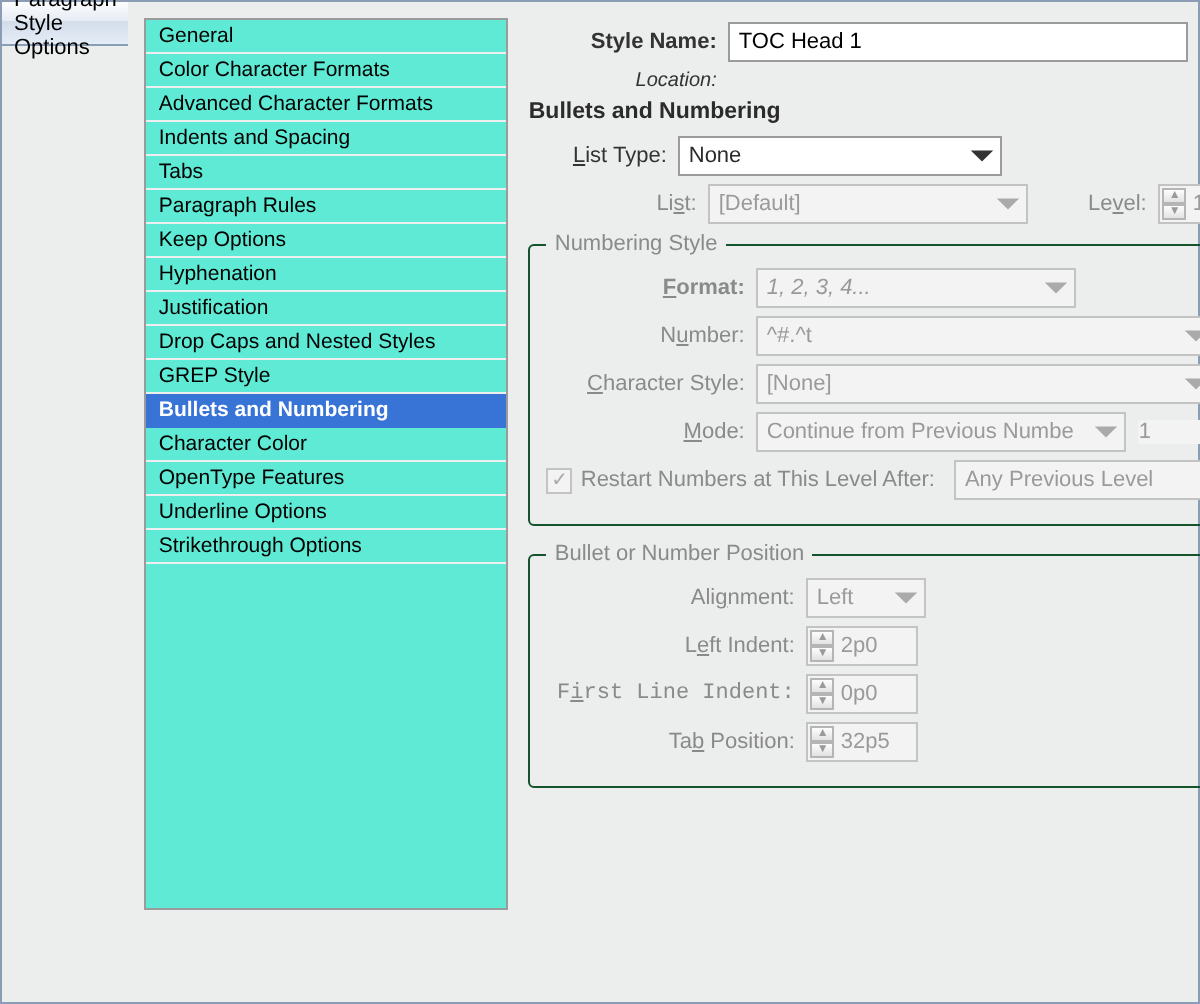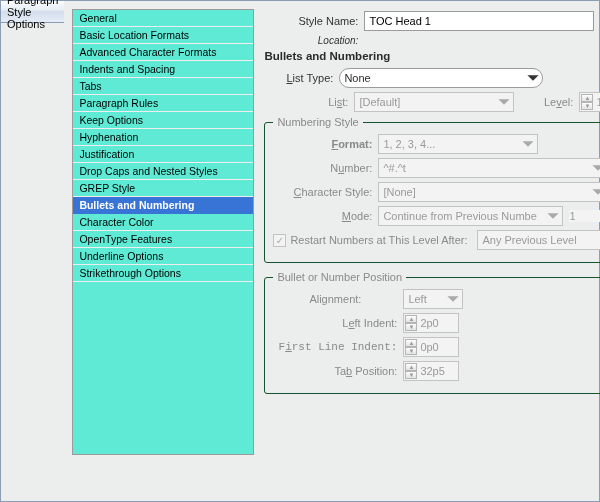--- a/index.html
+++ b/index.html
@@ -170,51 +170,51 @@
 <div class="dialog">
 
   <div class="titlebar">
     <span>Paragraph Style Options</span>
   </div>
 
   <div class="body">
 
     <div class="listbox" id="listbox">
         <div class="listitem">General</div>
-        <div class="listitem">Basic Location Formats</div>
+        <div class="listitem">Color Character Formats</div>
         <div class="listitem">Advanced Character Formats</div>
         <div class="listitem">Indents and Spacing</div>
         <div class="listitem">Tabs</div>
         <div class="listitem">Paragraph Rules</div>
         <div class="listitem">Keep Options</div>
         <div class="listitem">Hyphenation</div>
         <div class="listitem">Justification</div>
         <div class="listitem">Drop Caps and Nested Styles</div>
         <div class="listitem">GREP Style</div>
         <div class="listitem selected">Bullets and Numbering</div>
         <div class="listitem">Character Color</div>
         <div class="listitem">OpenType Features</div>
         <div class="listitem">Underline Options</div>
         <div class="listitem">Strikethrough Options</div>
       </div>
 
     <div class="main">
 
       <div class="row">
-        <div class="lbl" style="width:100px;">Style Name:</div>
+        <div class="lbl" style="width:100px;font-weight:bold;">Style Name:</div>
         <input type="text" class="field" style="width: 230px;" value="TOC Head 1">
       </div>
       <div class="row">
         <div class="lbl" style="width:100px;font-size:10px;font-style:italic;">Location:</div>
       </div>
       <div class="section-title">Bullets and Numbering</div>
 
       <div class="row" style="margin-top:6px;">
         <div class="lbl" style="width:75px;"><span class="underline-char">L</span>ist Type:</div>
-        <div class="combo" style="width:204px;border-radius:10px;">
+        <div class="combo" style="width:162px;">
           <span>None</span>
           <span class="arrow"><svg viewBox="0 0 10 10">
                 <path d="M1 3 L5 7 L9 3 Z" fill="#333"></path>
               </svg></span>
         </div>
       </div>
 
       <div class="row">
         <div class="lbl dim" style="width:90px;">Li<span class="underline-char">s</span>t:</div>
         <div class="combo disabled" style="width:160px;">
@@ -231,21 +231,21 @@
             </div>
           <span>1</span>
         </div>
       </div>
 
       <fieldset>
         <legend>Numbering Style</legend>
 
         <div class="row">
           <div class="lbl dim" style="width:105px;font-weight:bold;"><span class="underline-char">F</span>ormat:</div>
-          <div class="combo disabled" style="width:160px;">
+          <div class="combo disabled" style="width:160px;font-style:italic;">
             <span>1, 2, 3, 4...</span>
             <span class="arrow"><svg viewBox="0 0 10 10">
                   <path d="M1 3 L5 7 L9 3 Z" fill="#aaa"></path>
                 </svg></span>
           </div>
         </div>
 
         <div class="row">
           <div class="lbl dim" style="width:105px;">N<span class="underline-char">u</span>mber:</div>
           <div class="combo disabled" style="width:230px;">
@@ -294,21 +294,21 @@
                   <path d="M1 3 L5 7 L9 3 Z" fill="#aaa"></path>
                 </svg></span>
           </div>
         </div>
       </fieldset>
 
       <fieldset>
         <legend>Bullet or Number Position</legend>
 
         <div class="row">
-          <div class="lbl dim" style="width:130px;text-align:center;">Ali<span class="underline-char">g</span>nment:</div>
+          <div class="lbl dim" style="width:130px;">Ali<span class="underline-char">g</span>nment:</div>
           <div class="combo disabled" style="width:60px;">
             <span>Left</span>
             <span class="arrow"><svg viewBox="0 0 10 10">
                   <path d="M1 3 L5 7 L9 3 Z" fill="#aaa"></path>
                 </svg></span>
           </div>
         </div>
 
         <div class="row">
           <div class="lbl dim" style="width:130px;">L<span class="underline-char">e</span>ft Indent:</div>

